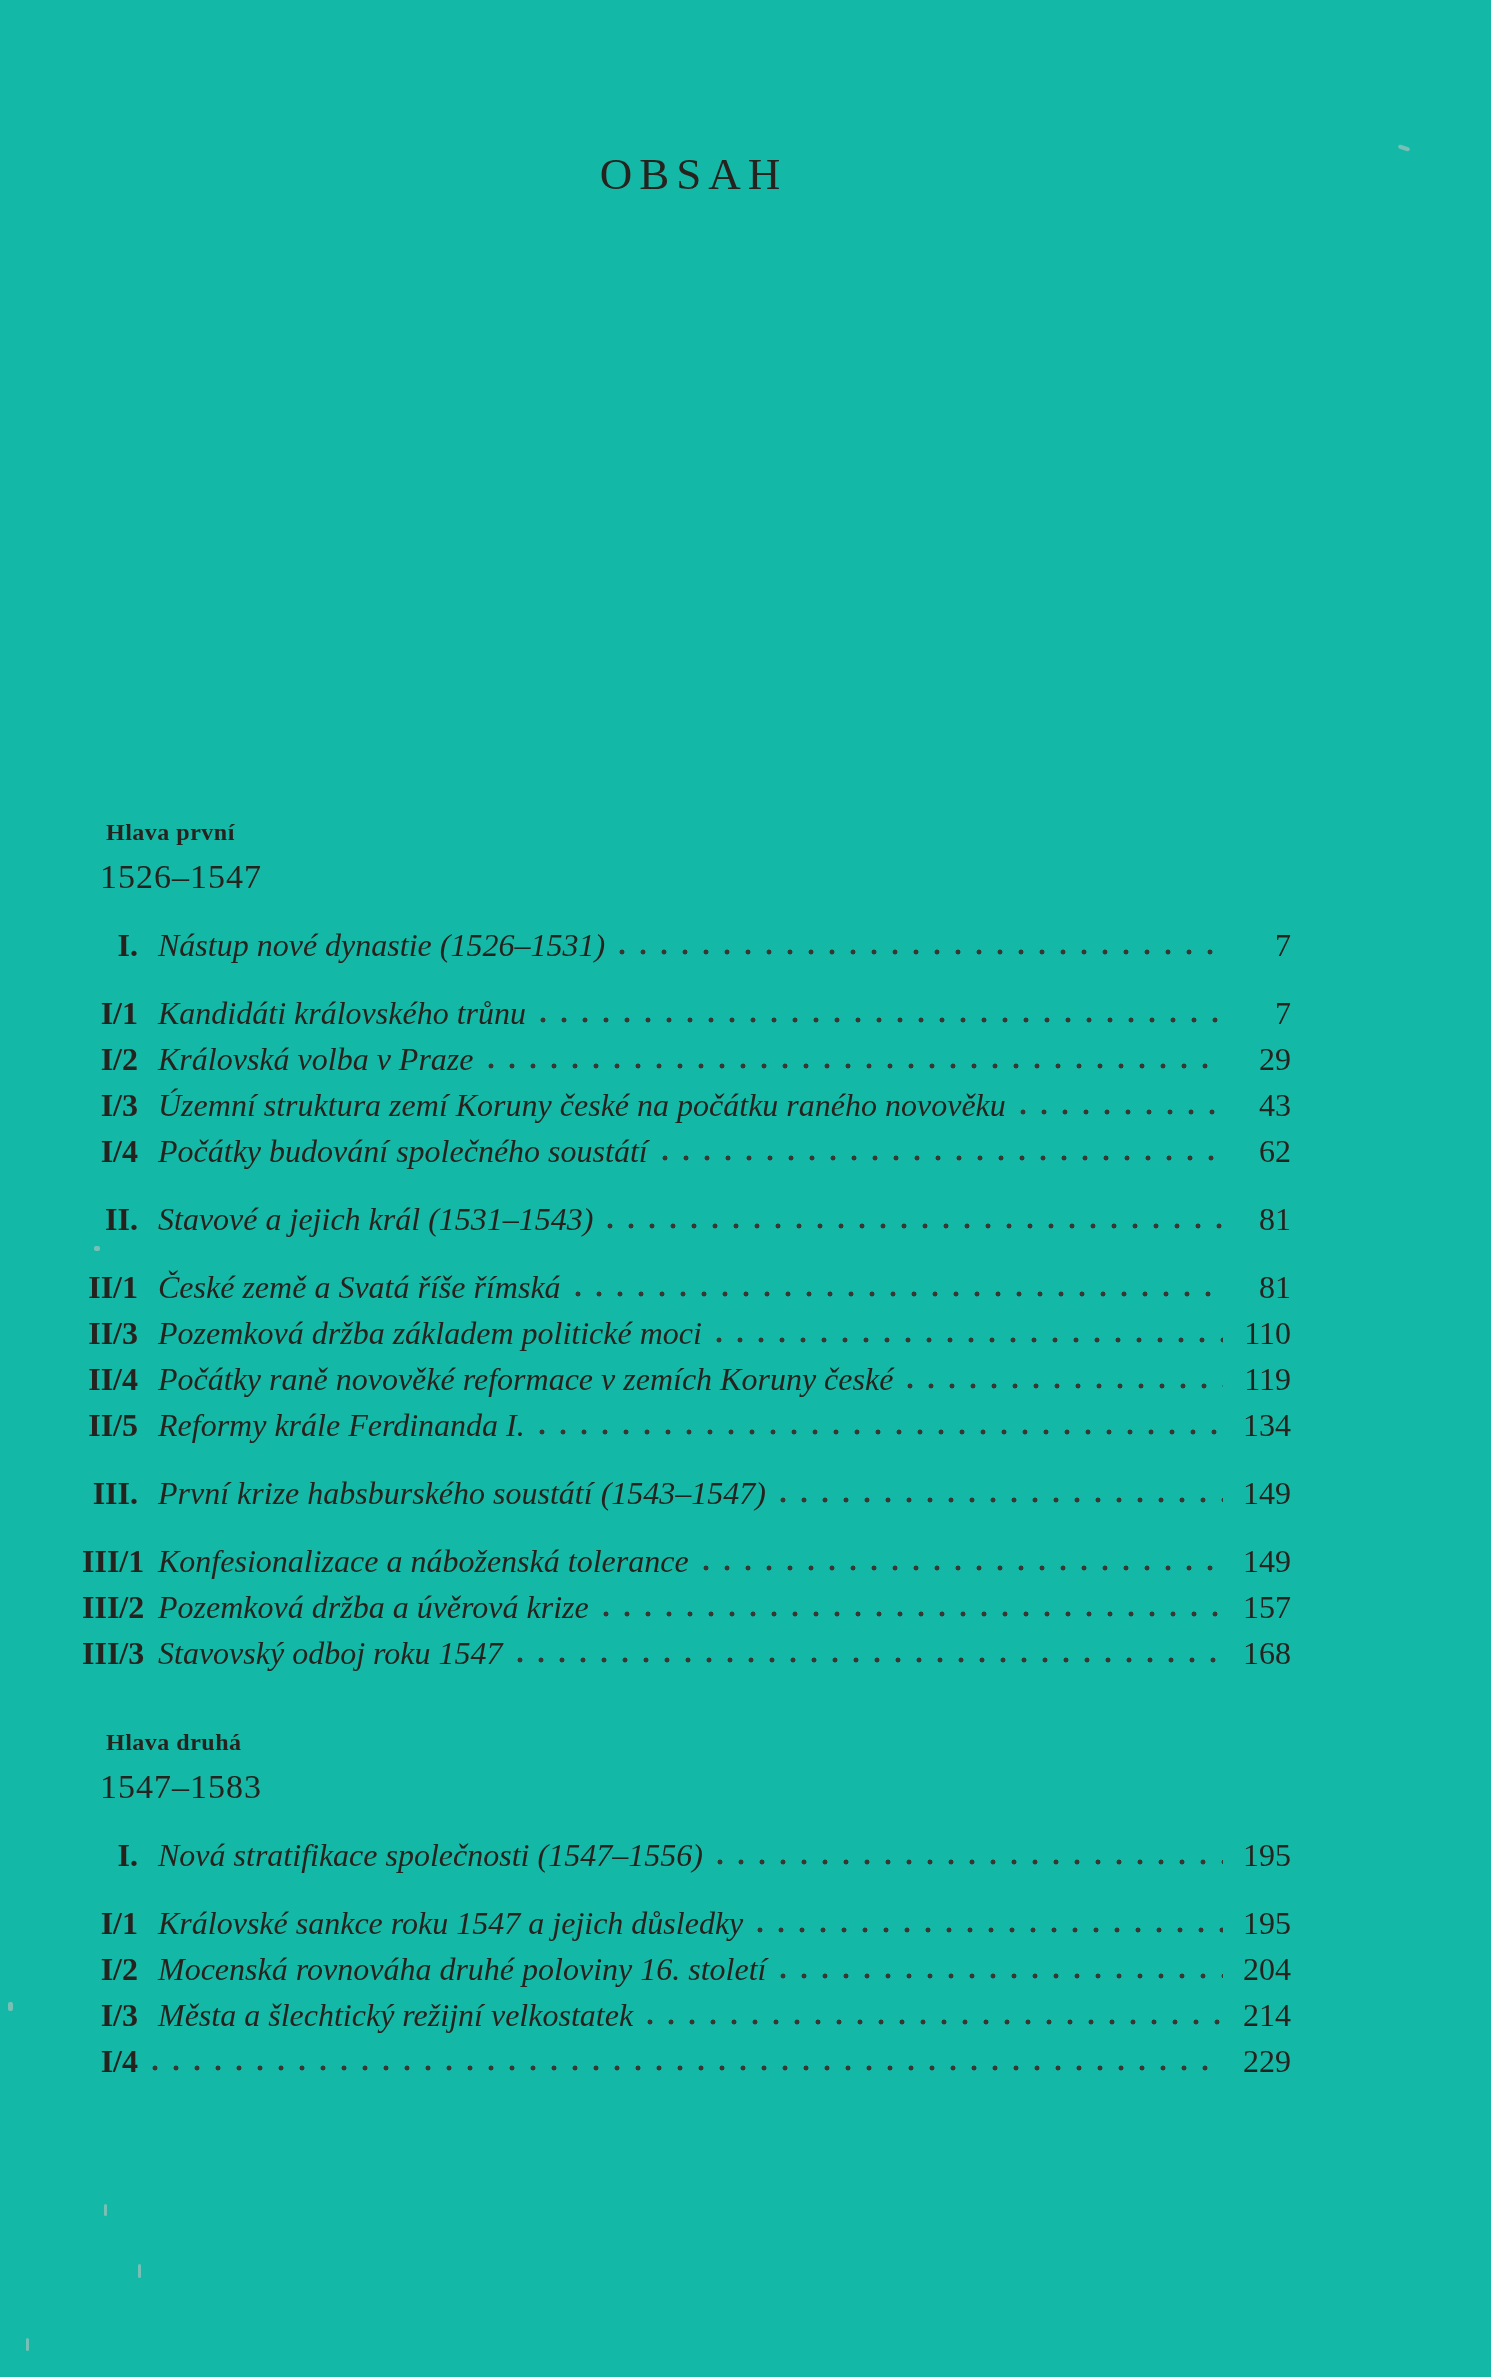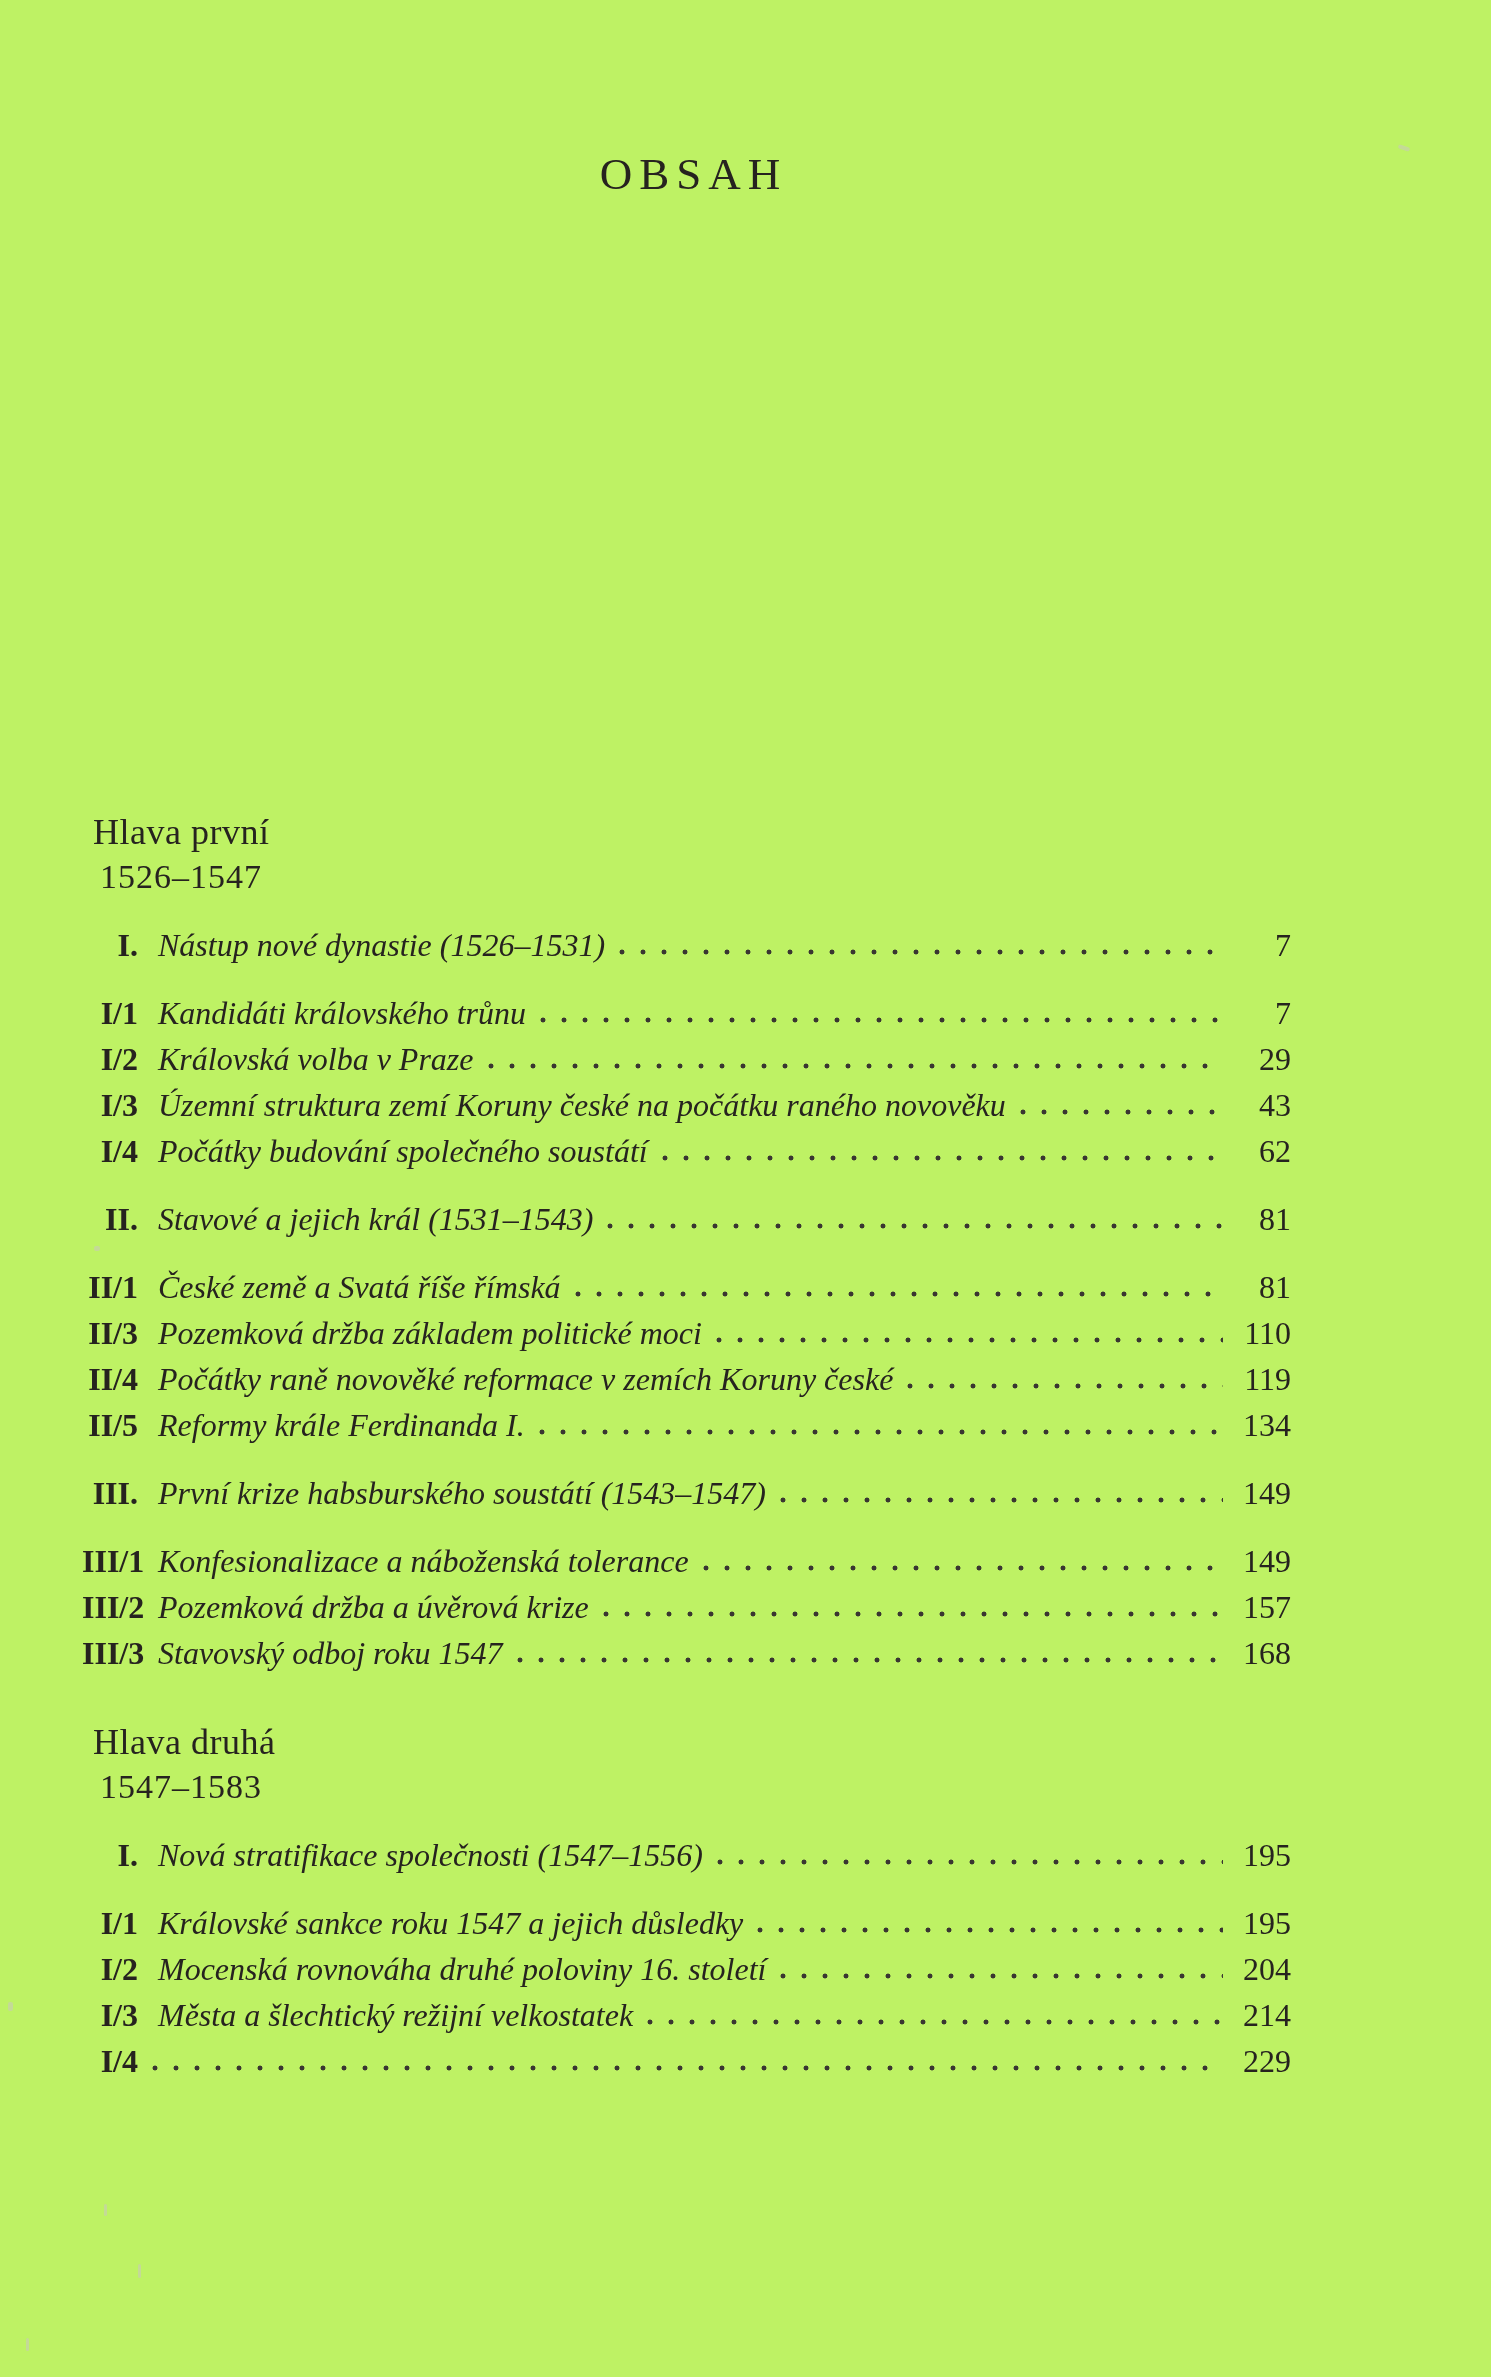--- a/index.html
+++ b/index.html
@@ -1,21 +1,21 @@
 <!DOCTYPE html>
 <html><head>
 <meta charset="utf-8">
 <style>
   html, body { margin: 0; padding: 0; background: #f6f6f4; }
   .page {
     position: relative;
     width: 1491px;
     height: 2377px;
     margin: 0 auto;
-    background: #bef264;
+    background: #14b8a6;
     font-family: "Liberation Serif", "DejaVu Serif", serif;
     color: #26231f;
     overflow: hidden;
   }
   .page-title {
     position: absolute;
     top: 148px;
     left: 0;
     right: 104px;           
     text-align: center;
@@ -26,23 +26,23 @@
   }
   .content {
     position: absolute;
     left: 82px;
     right: 200px;
     top: 0;
   }
   .section:first-child { margin-top: 810px; }
   .section + .section { margin-top: 44px; }
   .section-heading {
-    margin-left: 11px;
-    font-size: 36px;
-    font-weight: 400;
+    margin-left: 24px;
+    font-size: 24px;
+    font-weight: 700;
     line-height: 44px;
     letter-spacing: 0.5px;
   }
   .section-years {
     margin-left: 18px;
     font-size: 34px;
     line-height: 46px;
     letter-spacing: 1px;
   }
   .group { margin-top: 22px; }

